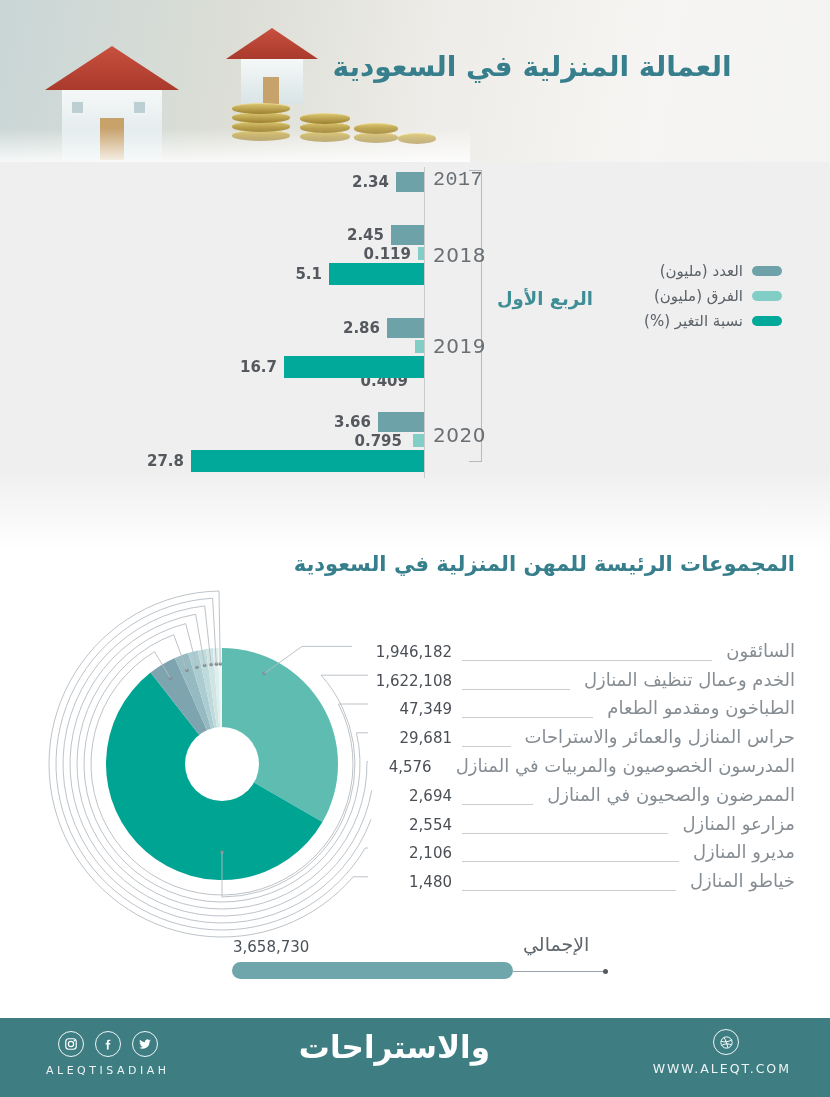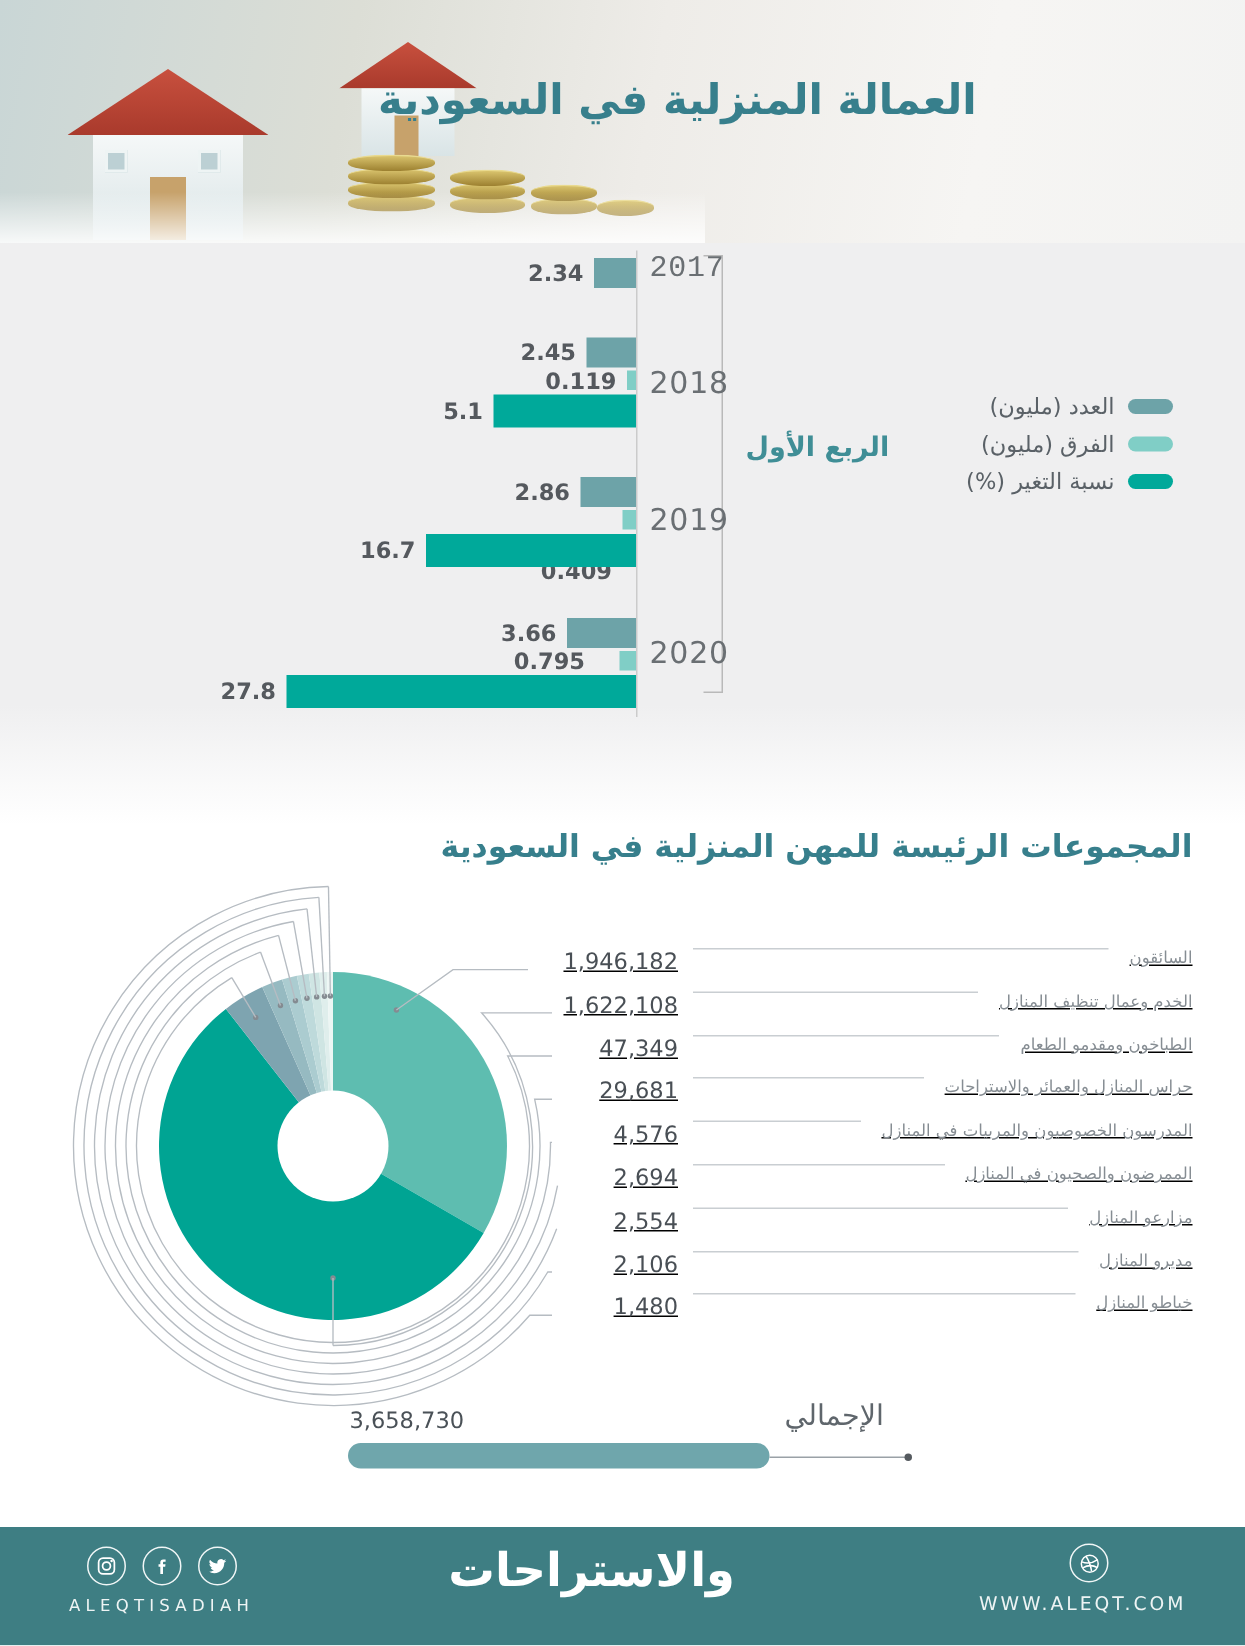--- a/index.html
+++ b/index.html
@@ -20,43 +20,43 @@
   .body{width:100px;height:70px;margin-left:17px;background:linear-gradient(#f5f8f8,#d9e4e6);position:relative;}
   .door{position:absolute;left:38px;bottom:0;width:24px;height:42px;background:#c7a26b;}
   .win{position:absolute;width:15px;height:15px;background:#bcd0d4;box-shadow:inset 0 0 0 2px #eef4f4;}
   .house.small .roof{width:92px;height:31px;}
   .house.small .body{width:62px;height:45px;margin-left:15px;}
   .house.small .door{left:22px;width:16px;height:27px;}
   
   .coin{position:absolute;height:10px;border-radius:50%/45%;
         background:linear-gradient(#d9c36d,#9c8030);border-top:1px solid #e9da90;}
   
-  h1.main-title{position:absolute;right:18px;top:50px;margin:0;width:560px;text-align:left;
+  h1.main-title{position:absolute;right:18px;top:50px;margin:0;width:560px;text-align:center;
       direction:rtl;font-size:28px;font-weight:bold;color:#377f8c;}
   h2.donut-title{position:absolute;right:35px;top:552px;margin:0;width:560px;text-align:right;
       direction:rtl;font-size:21px;font-weight:bold;color:#377f8c;}
   
   .bar{position:absolute;}
   .bar-vlabel{position:absolute;font-size:15px;color:#55595e;height:18px;line-height:18px;font-weight:bold;}
   .year-label{position:absolute;left:433px;font-size:20px;color:#6a6f73;letter-spacing:.5px;}
   .baseline{position:absolute;left:424px;top:167px;width:1px;height:311px;background:#cbcbcb;}
   .bracket-v{position:absolute;left:481px;top:170px;width:1px;height:292px;background:#b9b9b9;}
   .bracket-t{position:absolute;left:469px;width:13px;height:1px;background:#b9b9b9;}
   .quarter{position:absolute;left:497px;top:288px;font-size:18px;font-weight:bold;color:#3f8e96;direction:rtl;}
   #legend{position:absolute;right:48px;top:261px;}
   .leg-row{display:flex;align-items:center;justify-content:flex-end;gap:9px;height:20px;margin-bottom:5px;}
   .leg-label{font-size:15px;color:#5a6167;direction:rtl;}
   .leg-pill{width:30px;height:10px;border-radius:5px;display:inline-block;}
   
   #donut-svg{position:absolute;left:0;top:575px;}
   #occ-rows{position:absolute;left:340px;right:35px;top:632px;}
-  .occ-row{display:flex;align-items:flex-start;height:28.8px;text-decoration:underline;}
+  .occ-row{display:flex;align-items:flex-end;height:28.8px;}
   .occ-num{width:112px;text-align:right;font-size:15px;color:#494f55;}
   .occ-line{flex:1;height:1px;background:#c9ced2;margin:0 14px 0 10px;}
-  .occ-label{font-size:11px;color:#868d93;direction:rtl;white-space:nowrap;}
+  .occ-label{font-size:18px;color:#868d93;direction:rtl;white-space:nowrap;}
   
   .total-num{position:absolute;left:233px;top:938px;font-size:15px;color:#4a5157;}
   .total-pill{position:absolute;left:232px;top:962px;width:281px;height:17px;border-radius:9px;background:#6fa6ac;}
   .total-line{position:absolute;left:513px;top:971px;width:92px;height:1px;background:#9aa1a7;}
   .total-dot{position:absolute;left:603px;top:969px;width:5px;height:5px;border-radius:50%;background:#555a5f;}
   .total-label{position:absolute;left:523px;top:933px;font-size:19px;color:#5f666c;direction:rtl;}
   
   #footer{position:absolute;left:0;top:1018px;width:830px;height:79px;background:#3e7e83;}
   .soc-wrap{position:absolute;left:58px;top:1031px;display:flex;gap:11px;}
   .circ{width:26px;height:26px;border:1.4px solid #f0f6f6;border-radius:50%;
@@ -269,17 +269,17 @@
     <div class="bar" style="left: 387px; top: 318px; width: 37px; height: 20px; background: rgb(109, 163, 168);"></div>
     <div class="bar-vlabel" style="right: 450px; top: 319px;">2.86</div>
     <div class="bar" style="left: 415px; top: 340px; width: 9px; height: 13px; background: rgb(128, 206, 198);"></div>
     <div class="bar-vlabel" style="right: 422px; top: 337.5px; margin-top: 34px;">0.409</div>
     <div class="bar" style="left: 284px; top: 355.5px; width: 140px; height: 22px; background: rgb(0, 169, 154);"></div>
     <div class="bar-vlabel" style="right: 553px; top: 357.5px;">16.7</div>
     <div class="year-label" style="top: 334px;">2019</div>
     <div class="bar" style="left: 378px; top: 412px; width: 46px; height: 20px; background: rgb(109, 163, 168);"></div>
     <div class="bar-vlabel" style="right: 459px; top: 413px;">3.66</div>
     <div class="bar" style="left: 413px; top: 434px; width: 11px; height: 13px; background: rgb(128, 206, 198);"></div>
-    <div class="bar-vlabel" style="right: 440px; top: 431.5px;">0.795</div>
+    <div class="bar-vlabel" style="right: 428px; top: 431.5px;">0.795</div>
     <div class="bar" style="left: 191px; top: 449.5px; width: 233px; height: 22px; background: rgb(0, 169, 154);"></div>
     <div class="bar-vlabel" style="right: 646px; top: 451.5px;">27.8</div>
     <div class="year-label" style="top: 423px;">2020</div>
   </div>
 
 </body></html>

